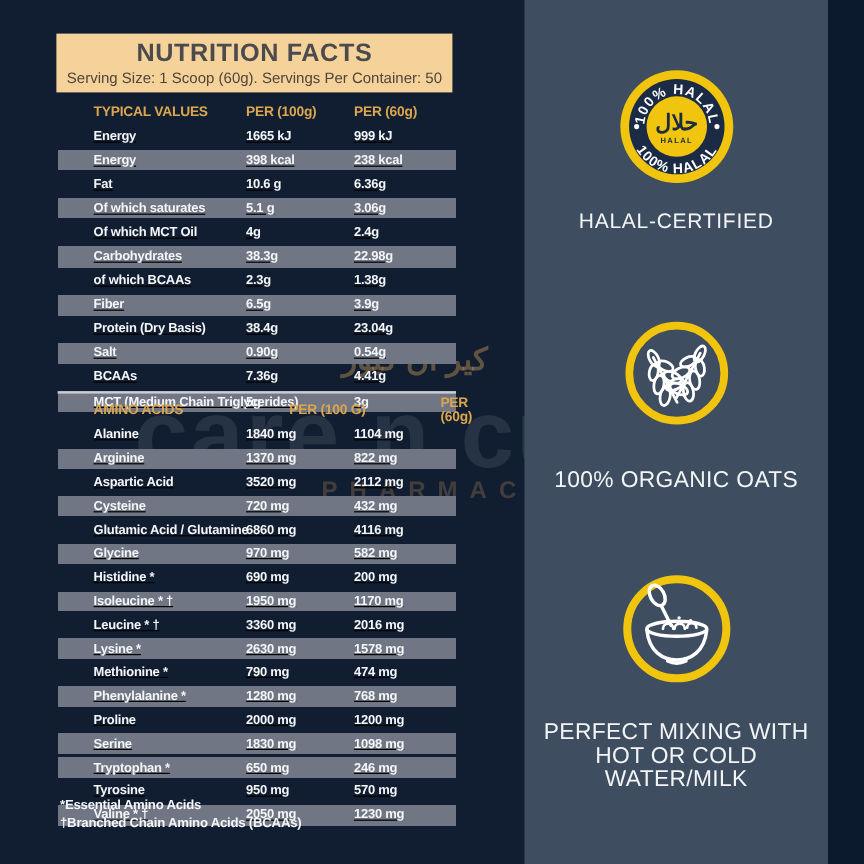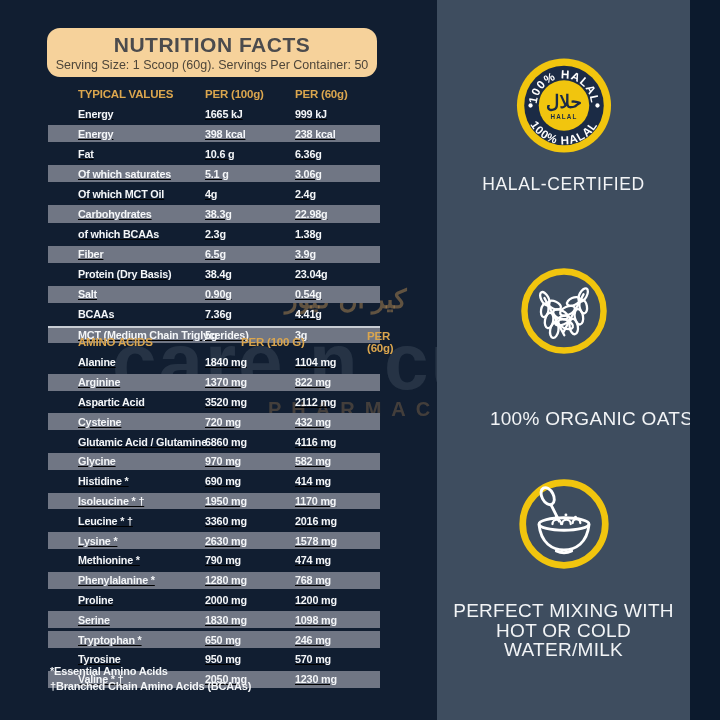--- a/index.html
+++ b/index.html
@@ -3,21 +3,21 @@
 <meta charset="utf-8">
 <style>
   html,body{margin:0;padding:0;background:#0b1626;}
   .page{position:relative;width:720px;height:720px;overflow:hidden;
         background:#111e31;font-family:"Liberation Sans",sans-serif;}
   
   .right-panel{position:absolute;left:437px;top:0;width:253px;height:720px;background:#3e4d5f;}
   .right-strip{position:absolute;left:690px;top:0;width:30px;height:720px;background:#0c1a2d;}
   
   .nf-header{position:absolute;left:47px;top:28px;width:330px;height:49px;background:#f6d29b;
-             border-radius:13px;text-align:center;}
+             border-radius:0;text-align:center;}
   .nf-title{font-size:21px;font-weight:bold;color:#4b4b4d;letter-spacing:.5px;margin-top:5px;}
   .nf-serving{font-size:12.5px;font-weight:normal;color:#4e463a;margin-top:1px;}
   
   .tbl{position:absolute;left:48px;width:332px;}
   #tv{top:84px;} #aa{top:330px;}
   .thead,.trow{display:grid;grid-template-columns:157px 90px auto;align-items:center;}
   .thead{height:19px;}
   #aa .thead{height:22px;gap:36px;}
   .thead span{font-size:11.5px;font-weight:bold;color:#dba64e;letter-spacing:-.2px;}
   .trow{height:17.1px;border-top:2px solid transparent;border-bottom:1.6px solid transparent;
@@ -33,21 +33,21 @@
   .wm{position:absolute;pointer-events:none;font-weight:bold;}
   .wm-arabic{left:285px;top:284px;font-size:26px;color:rgba(196,148,86,.45);letter-spacing:6px;}
   .wm-main{left:112px;top:316px;font-size:80px;color:rgba(214,224,236,.11);letter-spacing:2px;}
   .wm-sub{left:268px;top:398px;font-size:20px;color:rgba(196,148,86,.28);letter-spacing:10px;}
   
   .badge{position:absolute;left:50%;transform:translateX(-50%);}
   .caption{position:absolute;left:0;width:100%;text-align:center;color:#f2f4f6;font-weight:normal;}
   #halal-badge{top:57px;}
   #halal-caption{top:174px;font-size:17.5px;letter-spacing:.6px;}
   #oats-badge{top:265px;}
-  #oats-caption{top:408px;font-size:19px;letter-spacing:.3px;padding-left:28px;}
+  #oats-caption{top:390px;font-size:19px;letter-spacing:.3px;}
   #mixing-badge{top:476px;}
   #mixing-caption{top:601px;font-size:19px;line-height:19.5px;letter-spacing:.3px;}
 </style>
 </head>
 <body>
 
 <div class="page">
 
   <div class="wm wm-arabic">كير ان كيور</div>
   <div class="wm wm-main">care n cure</div>
@@ -163,21 +163,21 @@
           <span>4116 mg</span>
         </div>
         <div class="trow shaded">
           <span>Glycine</span>
           <span>970 mg</span>
           <span>582 mg</span>
         </div>
         <div class="trow">
           <span>Histidine *</span>
           <span>690 mg</span>
-          <span>414 mg</span>
+          <span>200 mg</span>
         </div>
         <div class="trow shaded">
           <span>Isoleucine * †</span>
           <span>1950 mg</span>
           <span>1170 mg</span>
         </div>
         <div class="trow">
           <span>Leucine * †</span>
           <span>3360 mg</span>
           <span>2016 mg</span>

